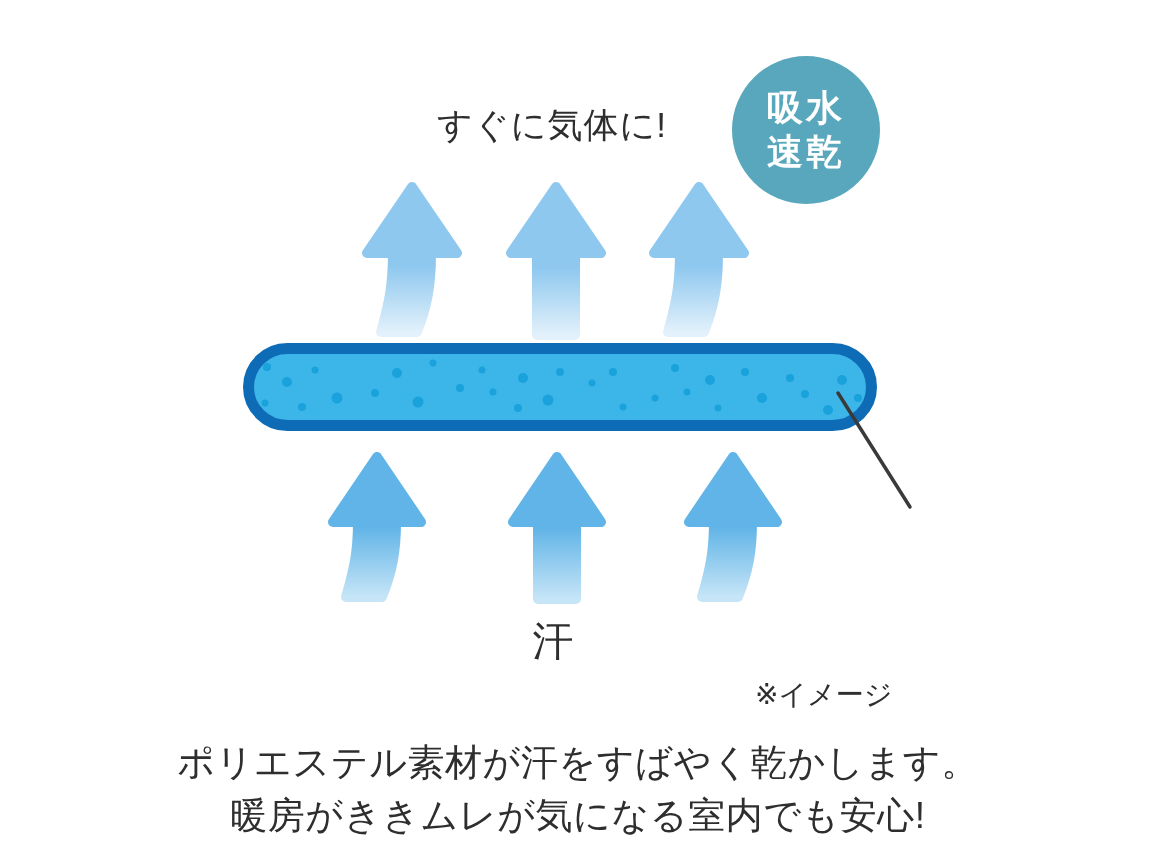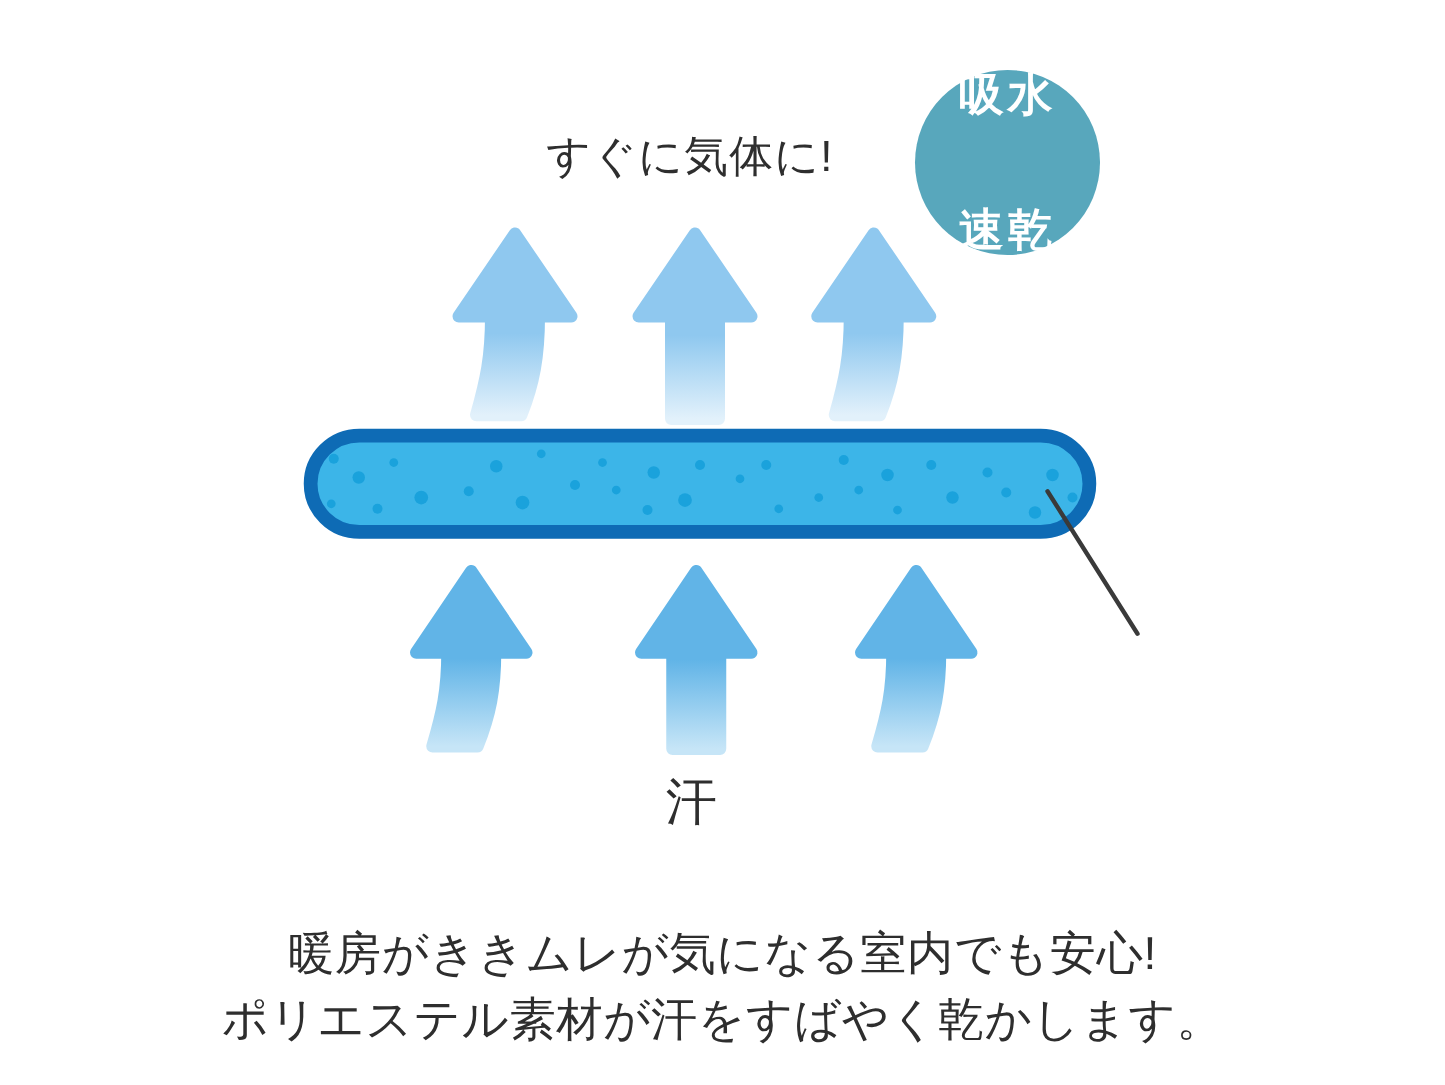--- a/index.html
+++ b/index.html
@@ -19,21 +19,21 @@
   .txt{position:absolute;white-space:nowrap;color:var(--ink,#2e2e2e);}
   .top-label{
     left:552px;top:102px;
     transform:translateX(-50%);
     font-size:35px;font-weight:500;letter-spacing:1px;
   }
   .badge{
     position:absolute;left:732px;top:56px;
     width:148px;height:148px;border-radius:50%;
     background:var(--badge-bg,#58a7bc);
-    display:flex;flex-direction:column;align-items:center;justify-content:space-between;
+    display:flex;flex-direction:column;align-items:center;justify-content:center;
     gap:4px;
   }
   .badge span{
     color:var(--badge-text,#fff);
     font-size:36px;font-weight:bold;letter-spacing:3px;line-height:1.1;
   }
   .polyester-label{left:843px;top:505px;font-size:35px;font-weight:500;letter-spacing:1px;}
   .sweat-label{left:553px;top:614px;transform:translateX(-50%);font-size:41px;font-weight:500;}
   .image-note{left:755px;top:676px;font-size:28px;font-weight:500;}
   .description{
@@ -132,19 +132,20 @@
   <div class="txt top-label">すぐに気体に!</div>
 
   <div class="badge">
     <span>吸水</span>
     <span>速乾</span>
   </div>
 
 
   <div class="txt sweat-label">汗</div>
 
+  <div class="txt image-note">※イメージ</div>
 
   <div class="description">
+    <div>ポリエステル素材が汗をすばやく乾かします。</div>
     <div>暖房がききムレが気になる室内でも安心!</div>
-    <div>ポリエステル素材が汗をすばやく乾かします。</div>
   </div>
 
 </div>
 
 </body></html>

